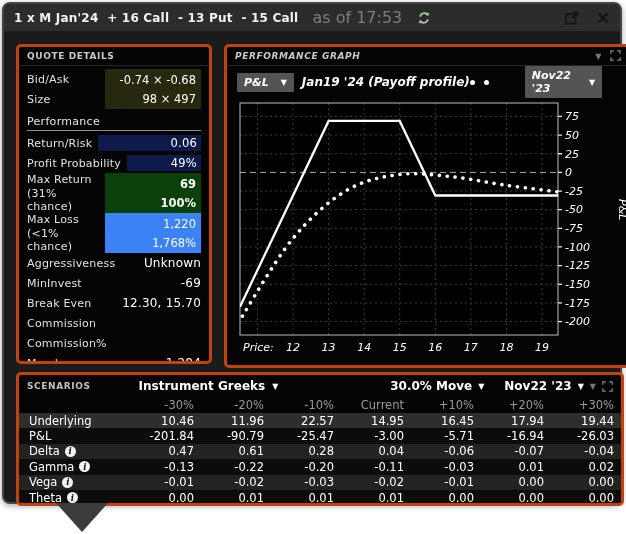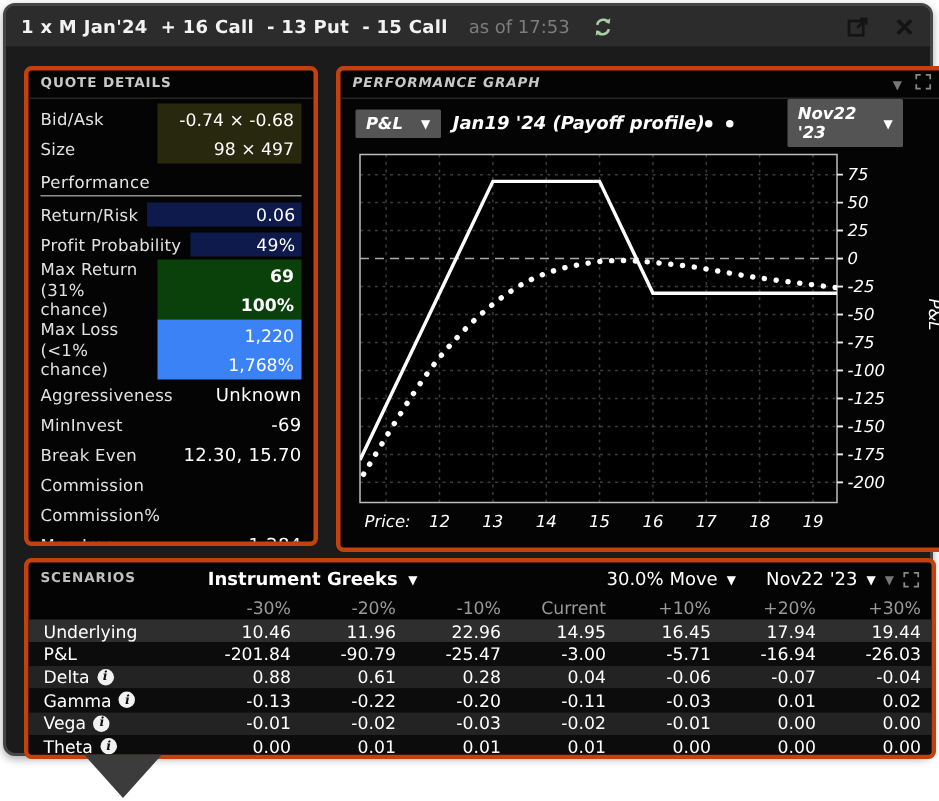--- a/index.html
+++ b/index.html
@@ -9,21 +9,21 @@
   .window{position:absolute;left:2px;top:2px;width:620px;height:502px;
     background:#1b1b1b;border:2px solid #454545;border-radius:8px;
     box-shadow:0 2px 6px rgba(0,0,0,.35);box-sizing:border-box;}
   .tail{position:absolute;left:56px;top:503px;width:0;height:0;
     border-left:26px solid transparent;border-right:26px solid transparent;
     border-top:29px solid #3c3c3c;}
 
   .titlebar{position:absolute;left:0;top:0;right:0;height:27px;background:#2c2c2c;
     border-radius:6px 6px 0 0;display:flex;align-items:center;padding:0 10px;box-sizing:border-box;}
   .titlebar .title{color:#f2f2f2;font-weight:bold;font-size:12px;white-space:pre;letter-spacing:.2px;}
-  .titlebar .asof{color:#7d7d7d;font-size:12px;margin-left:14px;white-space:pre;}
+  .titlebar .asof{color:#7d7d7d;font-size:16px;margin-left:14px;white-space:pre;}
   .titlebar .refresh{margin-left:14px;display:flex;align-items:center;cursor:pointer;}
   .titlebar .spacer{flex:1;}
   .tb-icon{margin-left:16px;display:flex;align-items:center;cursor:pointer;}
 
   .panel{position:absolute;background:#040404;border:3px solid #c2410c;border-radius:5px;box-sizing:border-box;overflow:hidden;}
   .panel-hd{height:18px;display:flex;align-items:center;padding:0 8px;color:#c8c8c8;
     font-size:9px;font-weight:bold;letter-spacing:.6px;border-bottom:1px solid #262626;}
   .hd-right{margin-left:auto;display:flex;align-items:center;gap:8px;color:#777;}
   .hd-caret{font-size:8px;color:#777;cursor:pointer;}
 
@@ -57,21 +57,21 @@
   .dd.date .arr{margin-left:18px;}
   #chartwrap{margin:4px 0 0 0;}
 
   
   #scen-panel{left:12px;top:368px;width:608px;height:134px;}
   .scen-hd{height:22px;display:flex;align-items:center;padding:0 8px;}
   .scen-title{color:#c0c0c0;font-size:9px;font-weight:bold;letter-spacing:.6px;}
   .scen-greeks{color:#fff;font-weight:bold;font-size:12px;margin-left:48px;display:flex;align-items:center;gap:7px;cursor:pointer;}
   .scen-greeks .arr,.scen-right .arr{font-size:8px;color:#fff;}
   .scen-right{margin-left:auto;display:flex;align-items:center;gap:6px;}
-  .scen-right .dditem{color:#fff;font-weight:normal;font-size:12px;display:flex;align-items:center;gap:6px;cursor:pointer;justify-content:flex-end;}
+  .scen-right .dditem{color:#fff;font-weight:bold;font-size:12px;display:flex;align-items:center;gap:6px;cursor:pointer;justify-content:flex-end;}
   .scen-right .sep{width:8px;}
   .trow{display:grid;grid-template-columns:112px repeat(7,1fr);align-items:center;height:15.4px;font-size:11.5px;color:#fff;}
   .trow.thead{height:16px;color:#9a9a9a;font-size:11.5px;}
   .trow>div{text-align:right;padding-right:7px;}
   .trow>div:first-child{text-align:left;padding-left:10px;display:flex;align-items:center;gap:5px;}
   .row-light{background:#2e2e2e;}
   .row-dark{background:#0c0c0c;}
   .row-mid{background:#232323;}
   .info{width:11px;height:11px;border-radius:50%;background:#f2f2f2;color:#111;
     font-size:8.5px;font-weight:bold;font-family:"DejaVu Serif","Liberation Serif",serif;
@@ -308,21 +308,21 @@
             <div>+10%</div>
             <div>+20%</div>
             <div>+30%</div>
           </div>
           <div class="trow row-light">
             <div>
               <span>Underlying</span>
             </div>
             <div>10.46</div>
             <div>11.96</div>
-            <div>22.96</div>
+            <div>22.57</div>
             <div>14.95</div>
             <div>16.45</div>
             <div>17.94</div>
             <div>19.44</div>
           </div>
           <div class="trow row-dark">
             <div>
               <span>P&amp;L</span>
             </div>
             <div>-201.84</div>
@@ -331,21 +331,21 @@
             <div>-3.00</div>
             <div>-5.71</div>
             <div>-16.94</div>
             <div>-26.03</div>
           </div>
           <div class="trow row-mid">
             <div>
               <span>Delta</span>
               <span class="info">i</span>
             </div>
-            <div>0.88</div>
+            <div>0.47</div>
             <div>0.61</div>
             <div>0.28</div>
             <div>0.04</div>
             <div>-0.06</div>
             <div>-0.07</div>
             <div>-0.04</div>
           </div>
           <div class="trow row-dark">
             <div>
               <span>Gamma</span>

